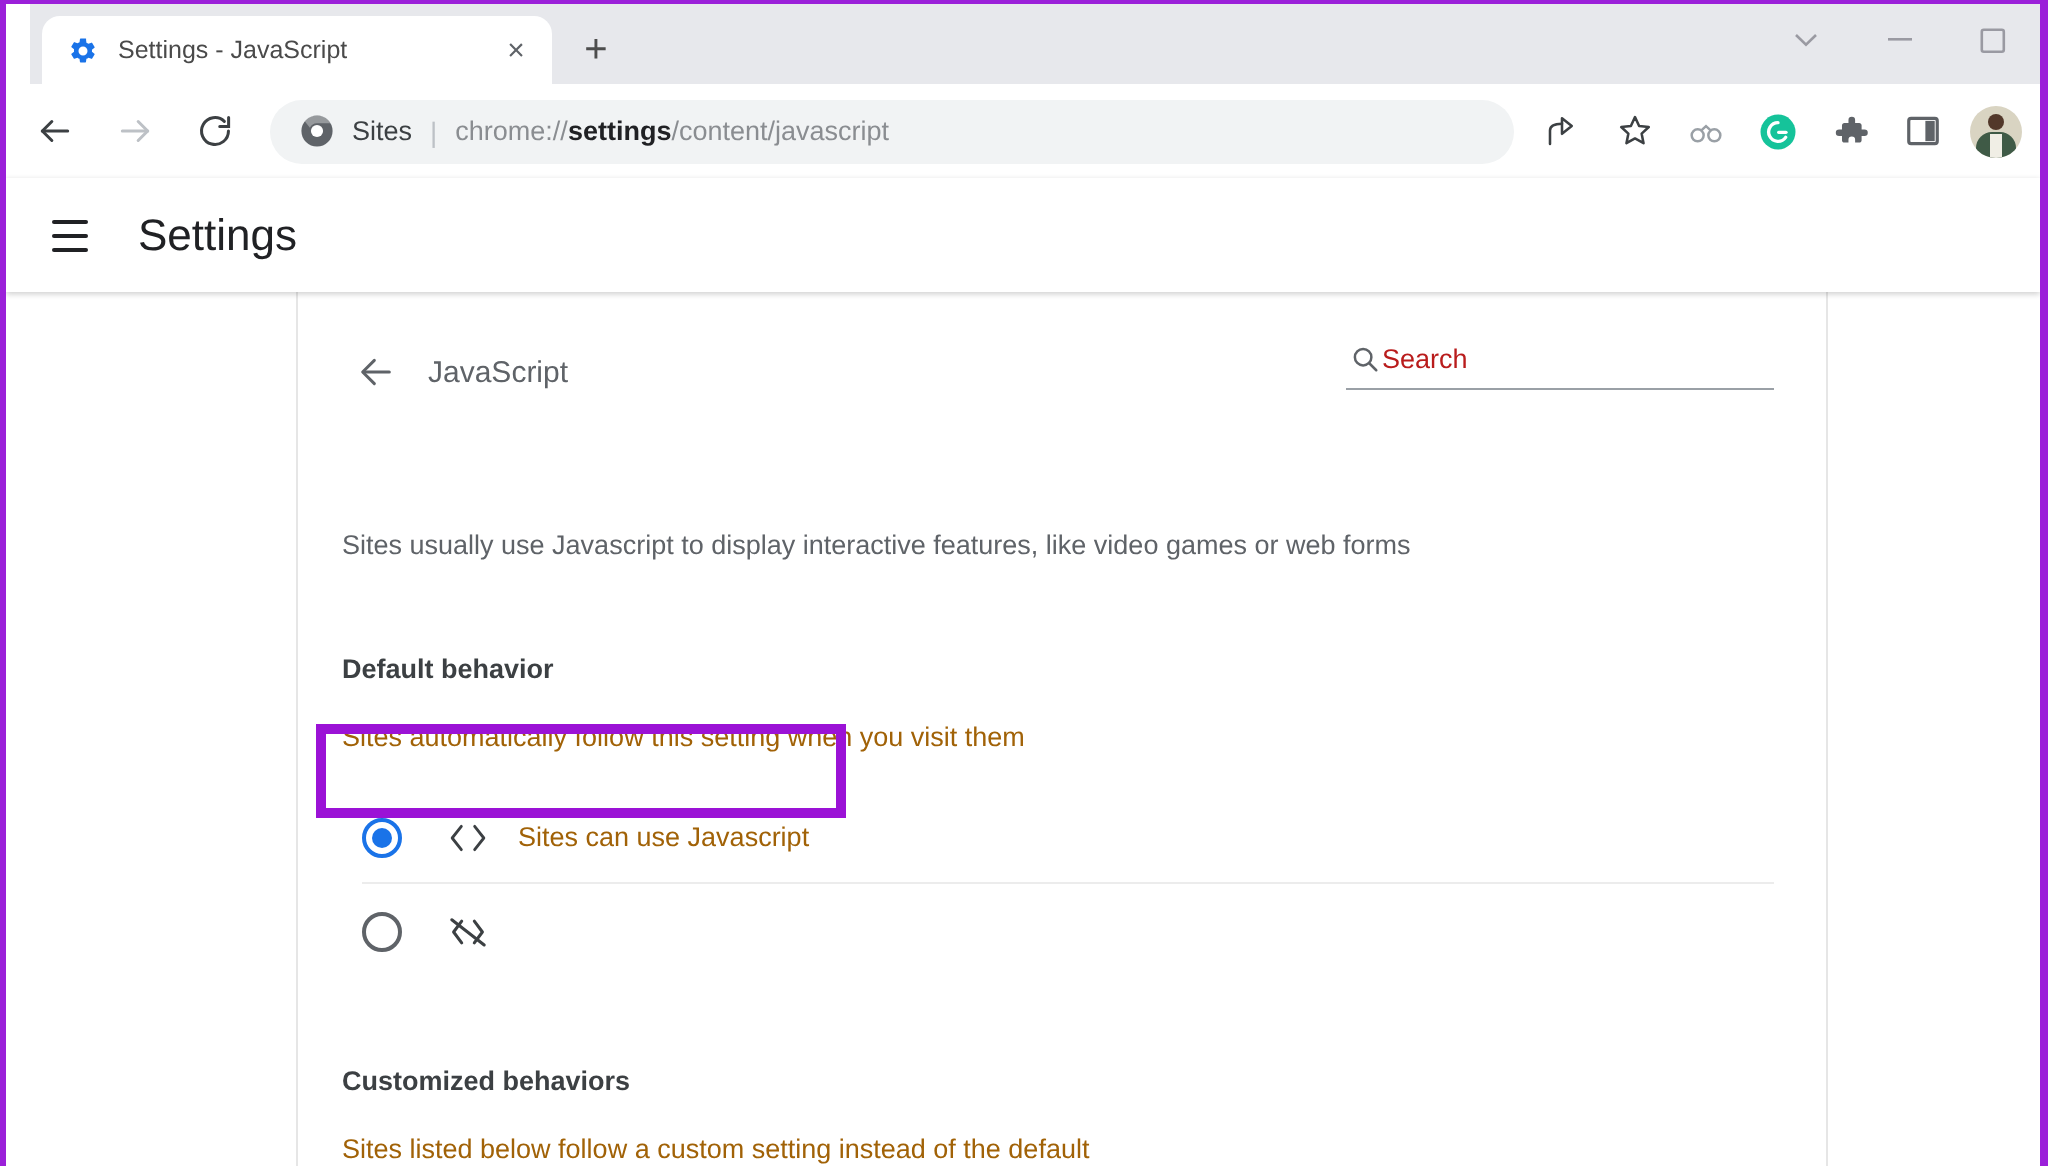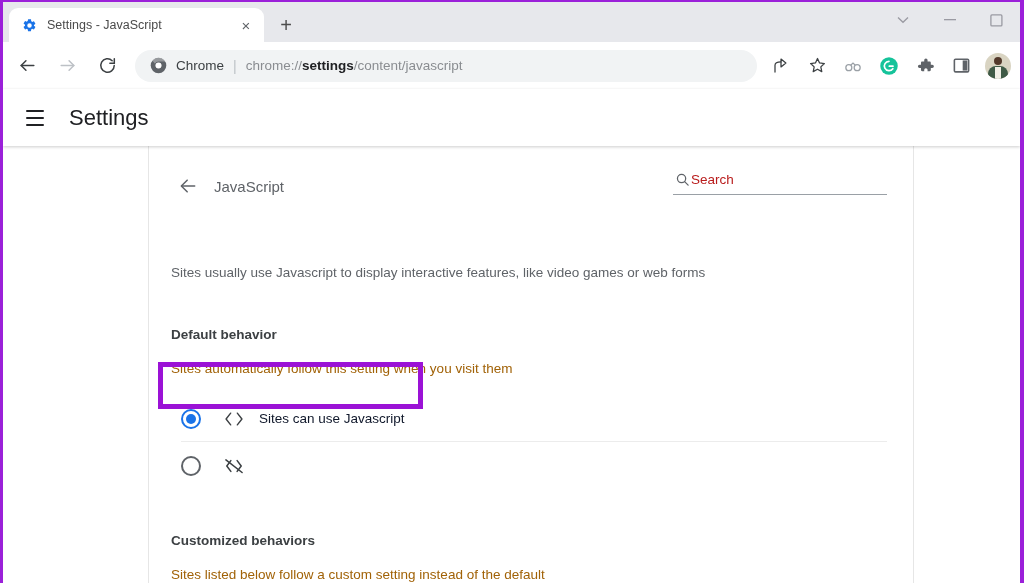--- a/index.html
+++ b/index.html
@@ -18,21 +18,21 @@
     border-left: 3px solid #9b20d9;
     border-right: 4px solid #9b20d9;
     border-top: 2px solid #9b20d9;
     background: #ffffff;
     overflow: hidden;
   }
 
   
   .tab-strip {
     position: absolute;
-    left: 0; top: 0; right: 0;
+    left: 12px; top: 0; right: 0;
     height: 40px;
     background: #e7e8ec;
     display: flex;
     align-items: flex-end;
   }
   .tab {
     position: relative;
     margin-left: 6px;
     width: 255px;
     height: 34px;
@@ -319,21 +319,21 @@
   }
   .radio-icon {
     width: 22px; height: 22px;
     flex: 0 0 22px;
     margin-left: 22px;
     display: flex; align-items: center; justify-content: center;
     color: #3c4043;
   }
   .radio-label {
     font-size: 13.5px;
-    color: #0f172a;
+    color: #a16207;
     margin-left: 14px;
   }
 
   
   .annot-box {
     position: absolute;
     left: 155px; top: 360px;
     width: 265px; height: 47px;
     border: 5px solid #9b12d6;
     background: transparent;
@@ -398,21 +398,21 @@
     </div>
 
     <div class="omnibox">
       <span class="omni-icon">
         <svg width="17" height="17" viewBox="0 0 24 24">
           <circle cx="12" cy="12" r="11" fill="#5f6368"></circle>
           <circle cx="12" cy="12" r="4.3" fill="#ffffff"></circle>
           <path d="M12 1a11 11 0 0 1 9.5 5.5H12a5.5 5.5 0 0 0-5 3.2L3.2 4.9A11 11 0 0 1 12 1z" fill="#ffffff" opacity="0.35"></path>
         </svg>
       </span>
-      <span class="omni-scheme-label">Chrome</span>
+      <span class="omni-scheme-label">Sites</span>
       <span class="omni-sep">|</span>
       <span class="omni-url"><span>chrome://</span><b>settings</b><span>/content/javascript</span></span>
     </div>
 
     <div class="tool-icon">
       <svg width="18" height="18" viewBox="0 0 24 24" fill="none" stroke="#3c4043" stroke-width="1.7" stroke-linecap="round" stroke-linejoin="round">
         <path d="M4 20 V11 C4 8 7 6.5 12 6.5"></path>
         <path d="M12 2.8 L18.5 8 L12 13.2 V2.8Z"></path>
       </svg>
     </div>

